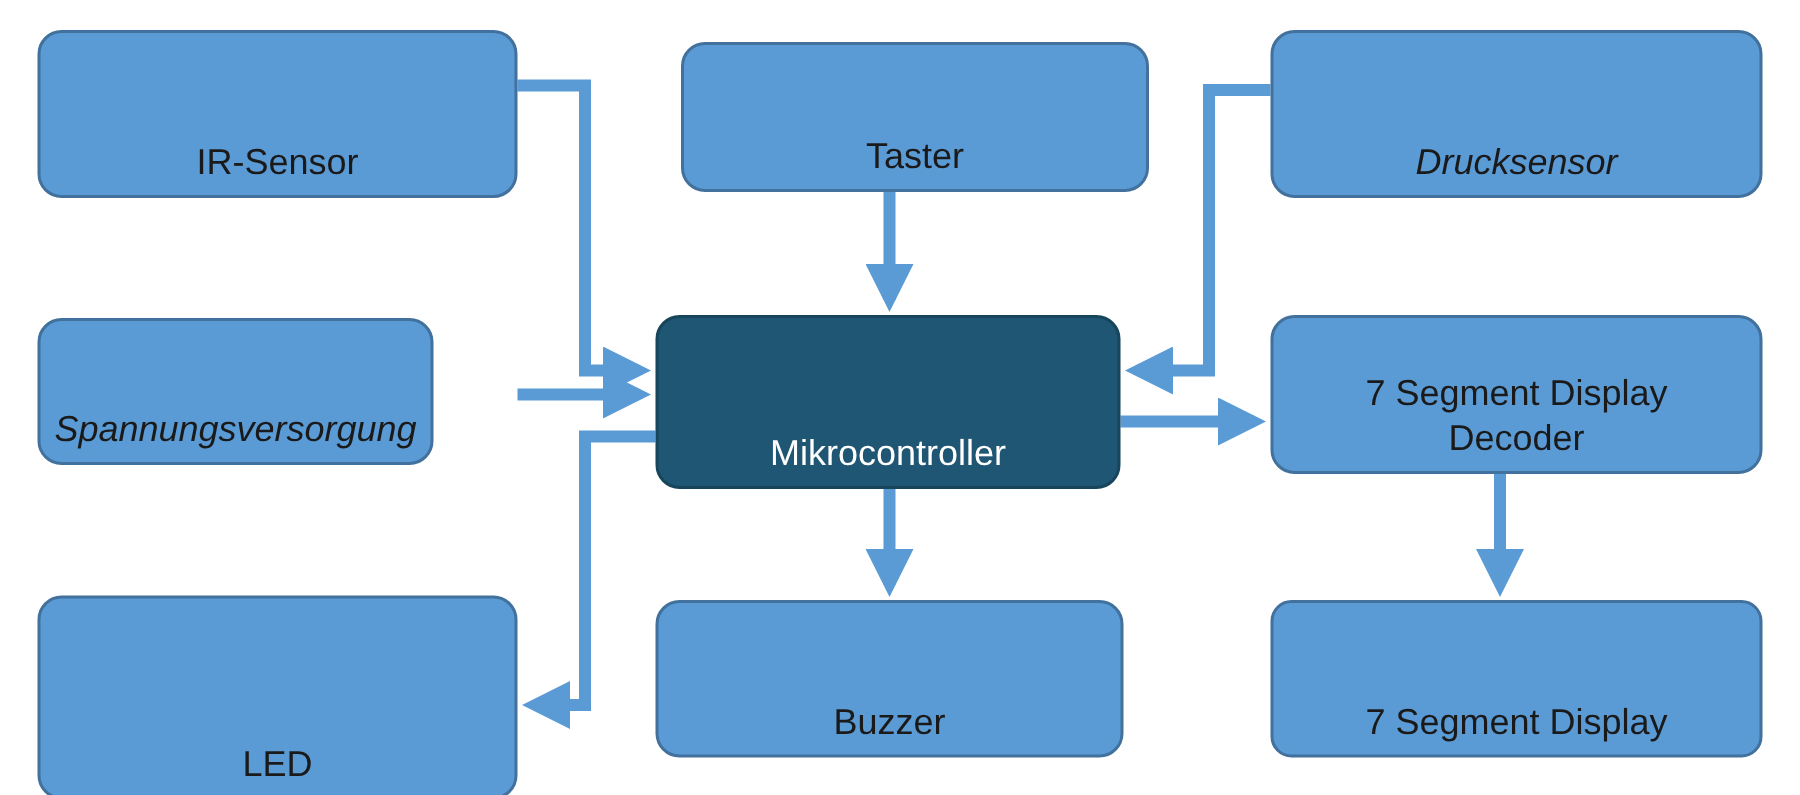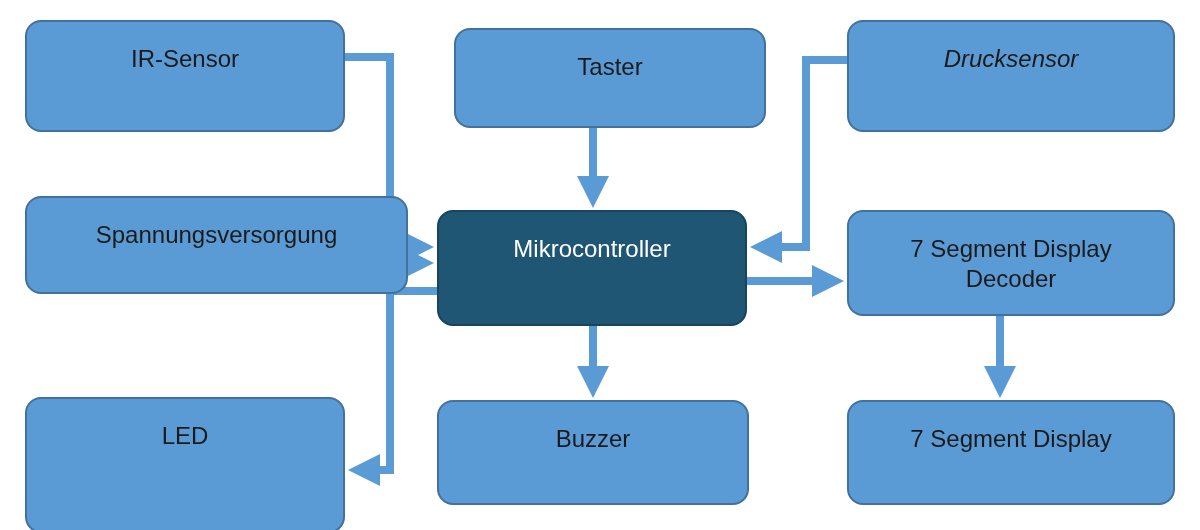--- a/index.html
+++ b/index.html
@@ -12,47 +12,47 @@
     position: relative;
     width: 1200px;
     height: 530px;
     background: var(--bg, #ffffff);
     overflow: hidden;
   }
   .node {
     position: absolute;
     box-sizing: border-box;
     display: flex;
-    align-items: flex-start;
+    align-items: flex-end;
     justify-content: center;
     text-align: center;
     border-radius: 16px;
     background: var(--node_fill, #5B9BD5);
     border: 2px solid var(--node_border, #41719C);
     color: var(--node_text, #1a1a1a);
     font-size: 24px;
     line-height: 1.25;
-    padding: 22px 18px;
+    padding: 6px 18px;
     z-index: 2;
   }
   .node.hub {
     background: var(--hub_fill, #1F5673);
     border-color: var(--hub_border, #17455C);
     color: var(--hub_text, #ffffff);
   }
   
   .n-ir        { left: 25px;  top: 20px;  width: 320px; height: 112px; }
   .n-taster    { left: 437px; top: 28px;  width: 312px; height: 100px; margin-left: 17px; }
   .n-druck     { left: 847px; top: 20px;  width: 328px; height: 112px; font-style: italic; }
-  .n-spannung  { left: 25px;  top: 196px; width: 383px; height: 98px;  }
+  .n-spannung  { left: 25px;  top: 212px; width: 264px; height: 98px; font-style: italic;  }
   .n-mikro     { left: 437px; top: 210px; width: 310px; height: 116px; }
   .n-decoder   { left: 847px; top: 210px; width: 328px; height: 106px; }
   .n-led       { left: 25px;  top: 397px; width: 320px; height: 136px; }
   .n-buzzer    { left: 437px; top: 400px; width: 312px; height: 105px; }
-  .n-display   { left: 847px; top: 400px; width: 328px; height: 105px; }
+  .n-display   { left: 847px; top: 400px; width: 328px; height: 105px; border-radius: 14px; }
 
   svg.wires {
     position: absolute;
     left: 0; top: 0;
     width: 1200px;
     height: 530px;
     z-index: 1;
   }
   svg.wires polyline {
     fill: none;

